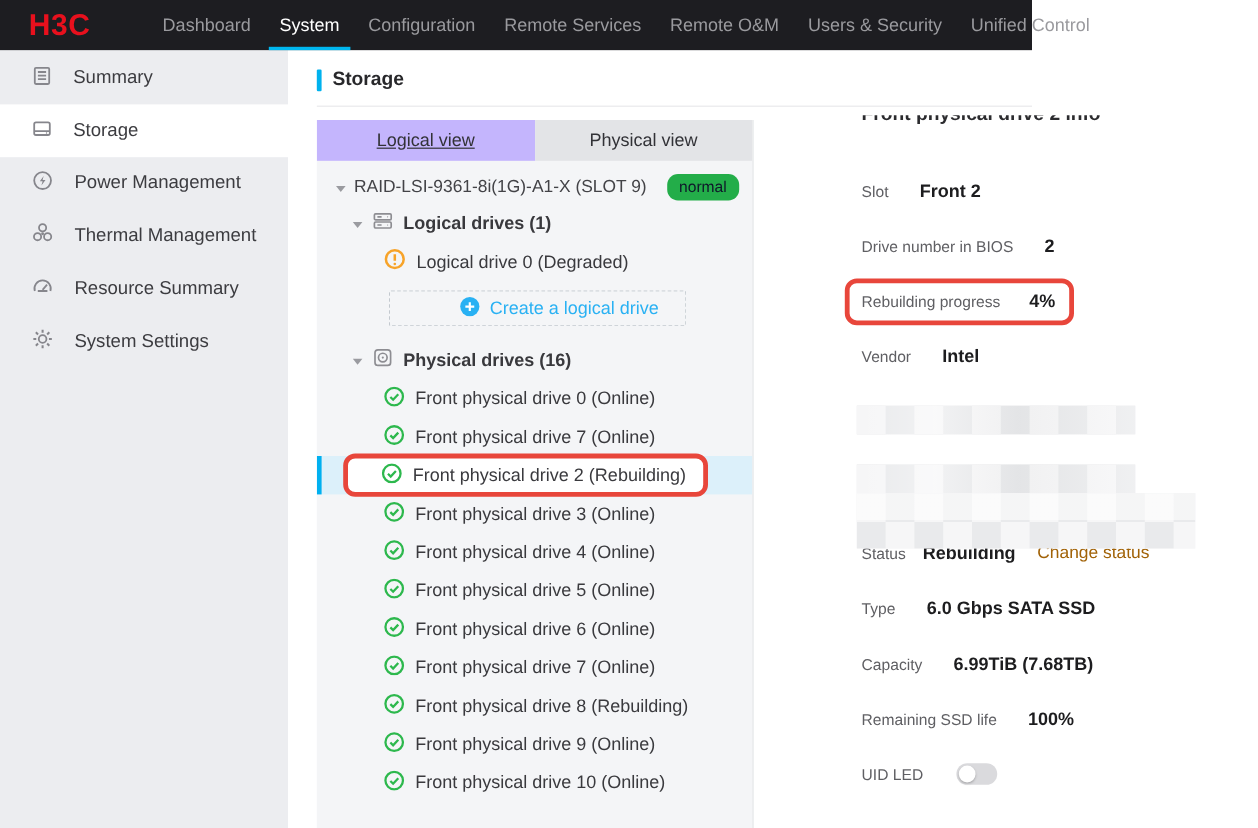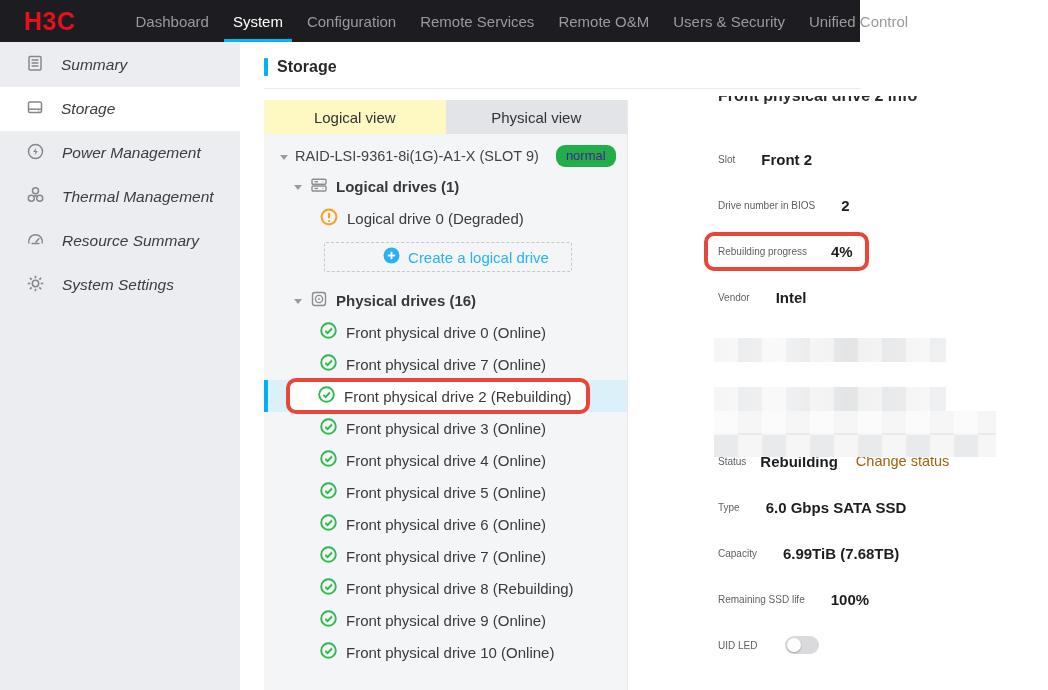--- a/index.html
+++ b/index.html
@@ -10,65 +10,65 @@
   
   .nav{position:absolute;top:0;left:0;right:0;height:42px;background:#1d1d21;
        display:flex;align-items:center;padding-left:24px;box-sizing:border-box;}
   .logo{color:#e8101d;font-weight:800;font-size:25px;letter-spacing:.5px;margin-right:60px;line-height:1;}
   .nav-item{position:relative;height:42px;display:flex;align-items:center;
             font-size:15px;color:#9a9a9e;margin-right:24px;cursor:pointer;white-space:nowrap;}
   .nav-item.active{color:#ffffff;}
   .nav-item.active::after{content:'';position:absolute;left:-9px;right:-9px;bottom:0;height:3px;background:#00b7f0;}
 
   
-  .sidebar{position:absolute;top:42px;left:0;width:240px;bottom:0;background:#ecedf0;padding-top:1px;box-sizing:border-box;font-style:italic;}
+  .sidebar{position:absolute;top:42px;left:0;width:240px;bottom:0;background:#ecedf0;padding-top:1px;box-sizing:border-box;}
   .side-item{height:44px;display:flex;align-items:center;padding-left:26px;gap:17px;cursor:pointer;}
   .side-item.active{background:#ffffff;}
   .side-item .lbl{font-size:15.5px;color:#3c3c40;}
   .side-item svg{flex:0 0 auto;}
 
   
   .content{position:absolute;top:42px;left:240px;right:0;bottom:0;background:#fff;}
   .page-head{display:flex;align-items:center;gap:9px;padding:15px 0 0 24px;height:20px;}
   .accent-bar{width:4px;height:18px;background:#00b2ee;border-radius:1px;}
   .page-title{font-size:16px;font-weight:600;color:#28282b;line-height:20px;}
   .divider{margin:11px 0 0 24px;border-top:1px solid #e9e9eb;height:0;}
 
   
   .tree-panel{position:absolute;left:24px;top:58px;width:364px;bottom:0;background:#f4f5f7;
               border-right:1px solid #e7e8ea;box-sizing:border-box;overflow:hidden;}
   .tabs{display:flex;height:34px;}
   .tab{flex:1;display:flex;align-items:center;justify-content:center;font-size:15px;color:#323237;
        background:#e3e4e7;cursor:pointer;}
-  .tab.active{background:#fef9c3;}
+  .tab.active{background:#c4b5fd;text-decoration:underline;}
   .tree{padding-top:8px;}
   .t-row{display:flex;align-items:center;color:#3a3a3e;cursor:pointer;}
   .raid-row{height:28px;padding-left:16px;gap:7px;font-size:14.5px;color:#434347;}
   .caret{width:0;height:0;border-left:4.5px solid transparent;border-right:4.5px solid transparent;
          border-top:5.5px solid #9a9ba0;margin-top:2px;flex:0 0 auto;}
-  .badge{margin-left:10px;background:#23ad49;color:#4c1d95;font-size:13px;line-height:1;
+  .badge{margin-left:10px;background:#23ad49;color:#0f172a;font-size:13px;line-height:1;
          padding:4px 10px 5px;border-radius:9px;}
   .group-row{height:32px;padding-left:30px;gap:8px;font-size:15px;font-weight:600;color:#39393d;}
   .leaf-row{height:32px;padding-left:56px;gap:9px;font-size:15px;}
   .leaf-row.selected{position:relative;background:#dcf0fa;padding-left:0;z-index:2;overflow:visible;}
   .leaf-row.selected::before{content:'';position:absolute;left:0;top:0;bottom:0;width:4px;background:#00b0f0;}
   .annotation-tree{display:inline-flex;align-items:center;gap:9px;background:#ffffff;
                    border:4px solid #e8463b;border-radius:10px;height:36px;box-sizing:border-box;
                    padding:0 14px 0 28px;margin-left:22px;}
   .create-row{margin:8px 0 12px 60px;width:248px;height:30px;border:1px dashed #c3c9cf;border-radius:2px;
               display:flex;align-items:center;justify-content:center;gap:8px;color:#29b1f3;font-size:15px;
               cursor:pointer;box-sizing:border-box;padding-left:36px;}
 
   
   .details{position:absolute;left:478px;top:54px;width:360px;}
   .title-clip{height:12px;overflow:hidden;margin-bottom:40px;}
   .details-title{display:block;font-size:16px;font-weight:700;color:#2b2b2e;line-height:22px;
                  transform:translateY(-11px);white-space:nowrap;}
   .d-row{display:flex;align-items:center;gap:26px;height:22px;margin-bottom:24px;}
-  .d-label{font-size:10px;color:#5f5f63;white-space:nowrap;}
+  .d-label{font-size:13px;color:#5f5f63;white-space:nowrap;}
   .d-value{font-size:15px;font-weight:700;color:#1d1d1f;white-space:nowrap;}
   .annotation-detail{display:inline-flex;align-items:center;gap:24px;background:#fff;
                      border:4px solid #e8463b;border-radius:10px;
                      padding:7px 12px 7px 10px;margin:-11px 0 -11px -14px;}
   .status-row{margin-top:142px;}
   .status-row .d-value{margin-left:-12px;}
   .link-disabled{font-size:14.5px;color:#a16207;margin-left:-8px;cursor:default;white-space:nowrap;}
   .mosaic{position:absolute;left:-4px;
           background-color:#f1f1f2;
           background-image:

